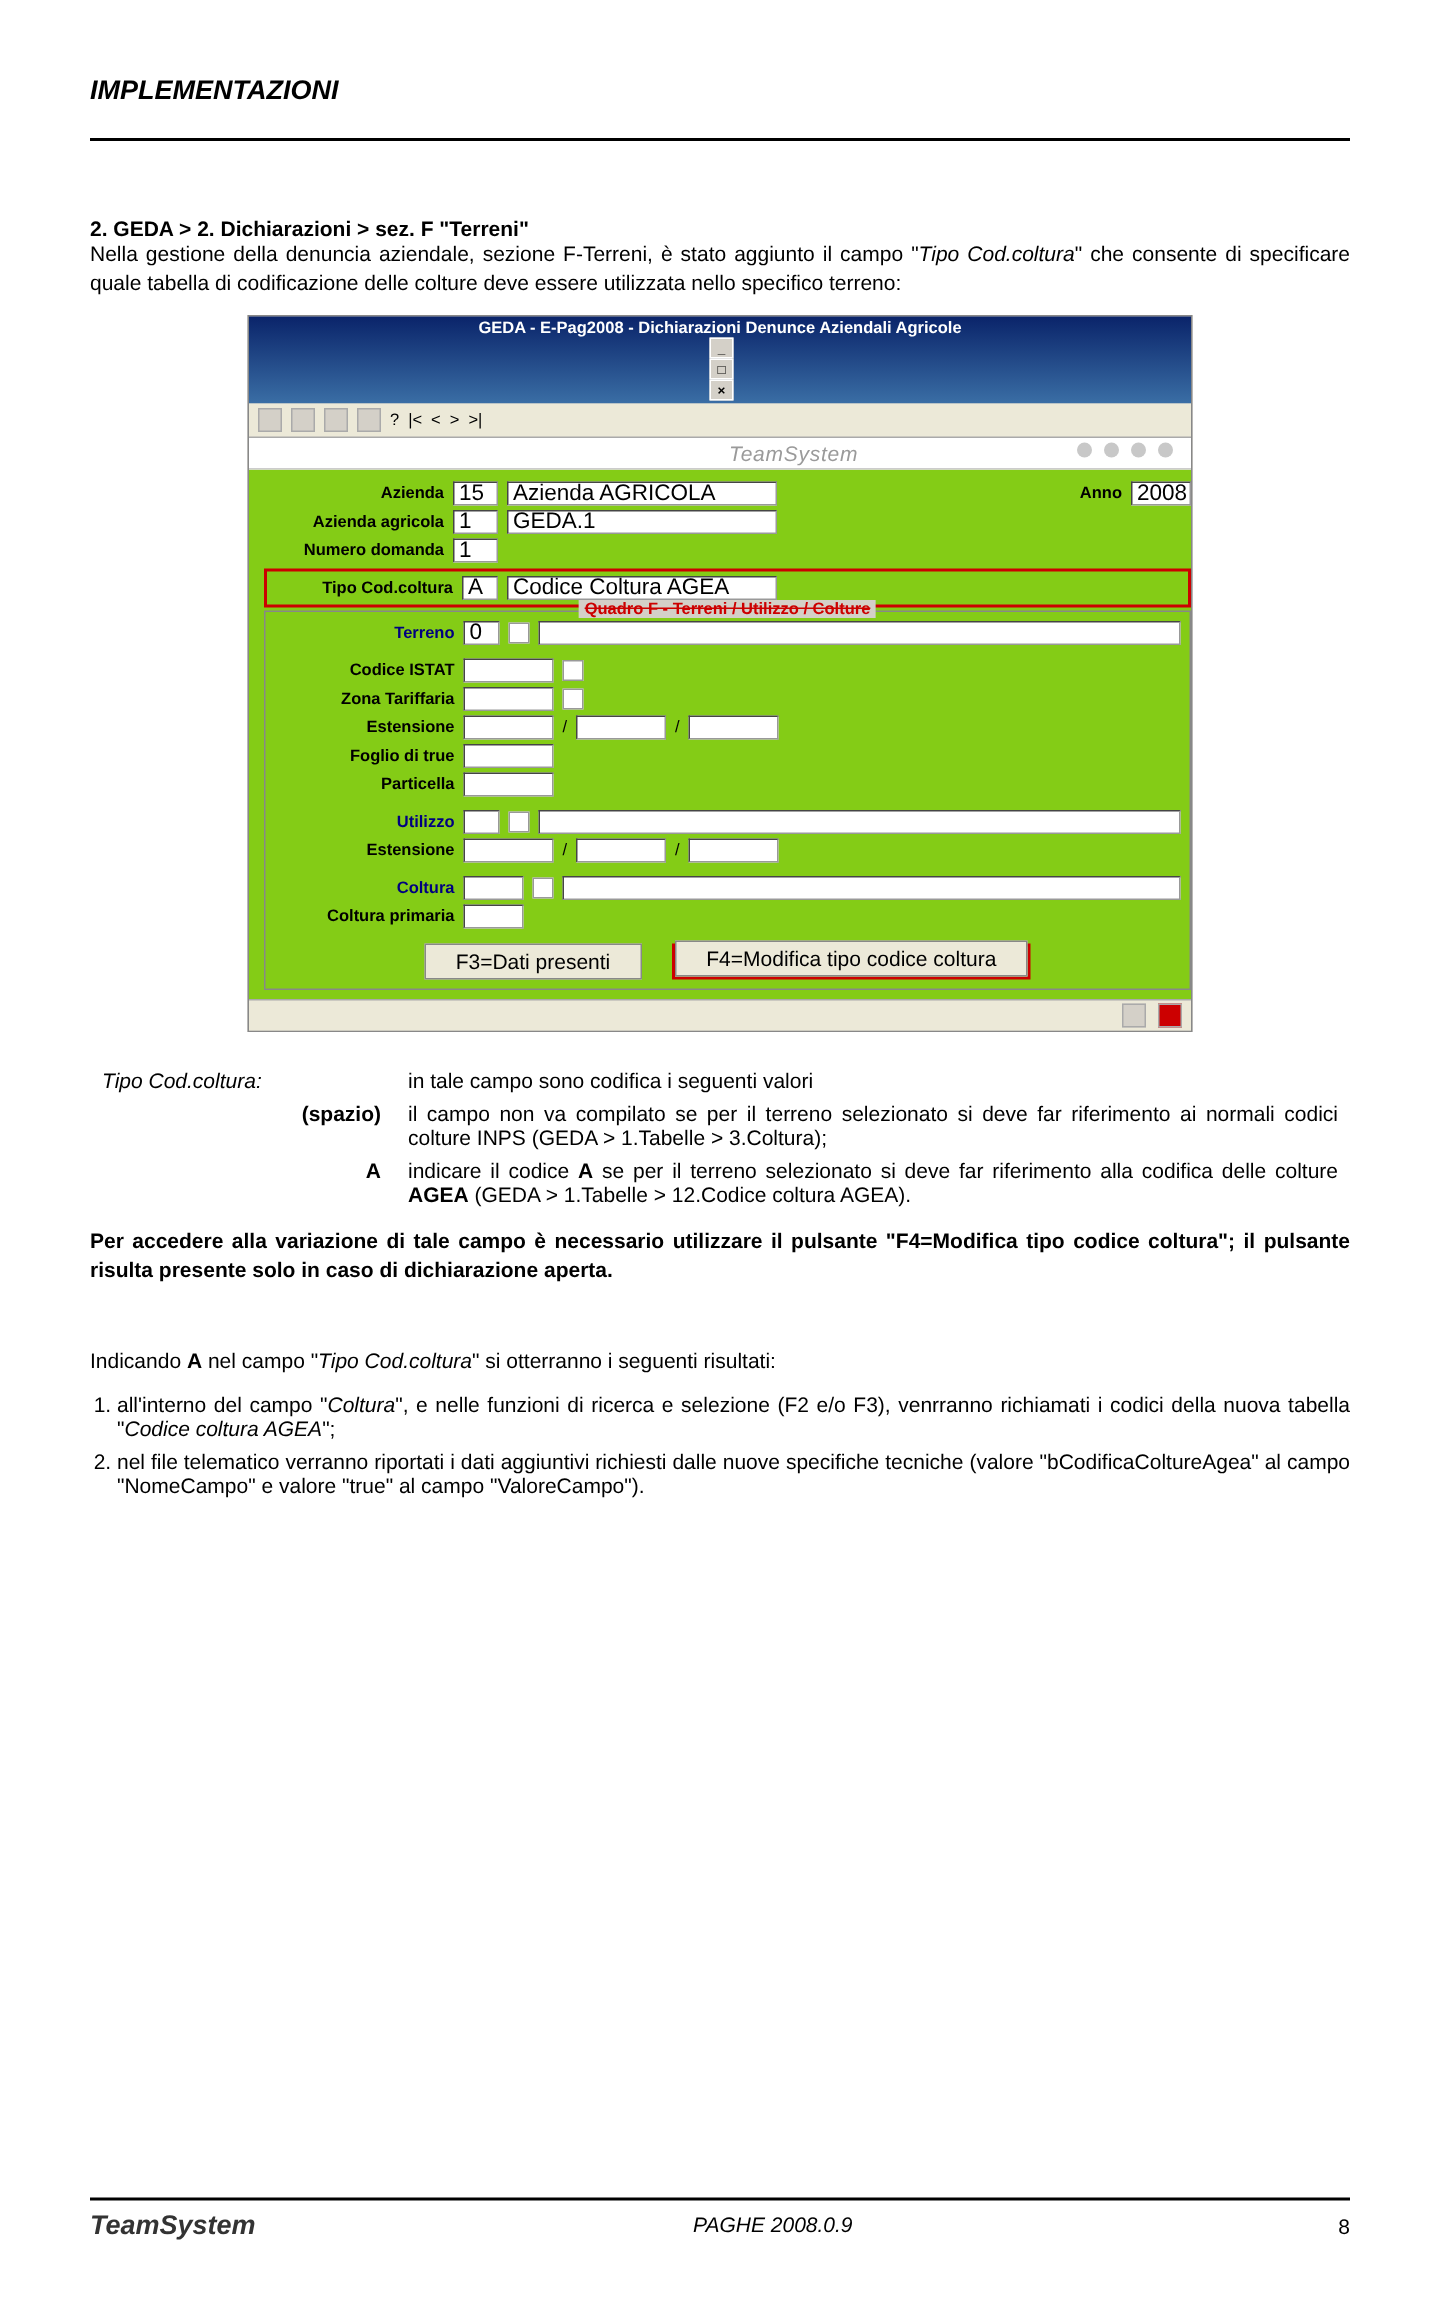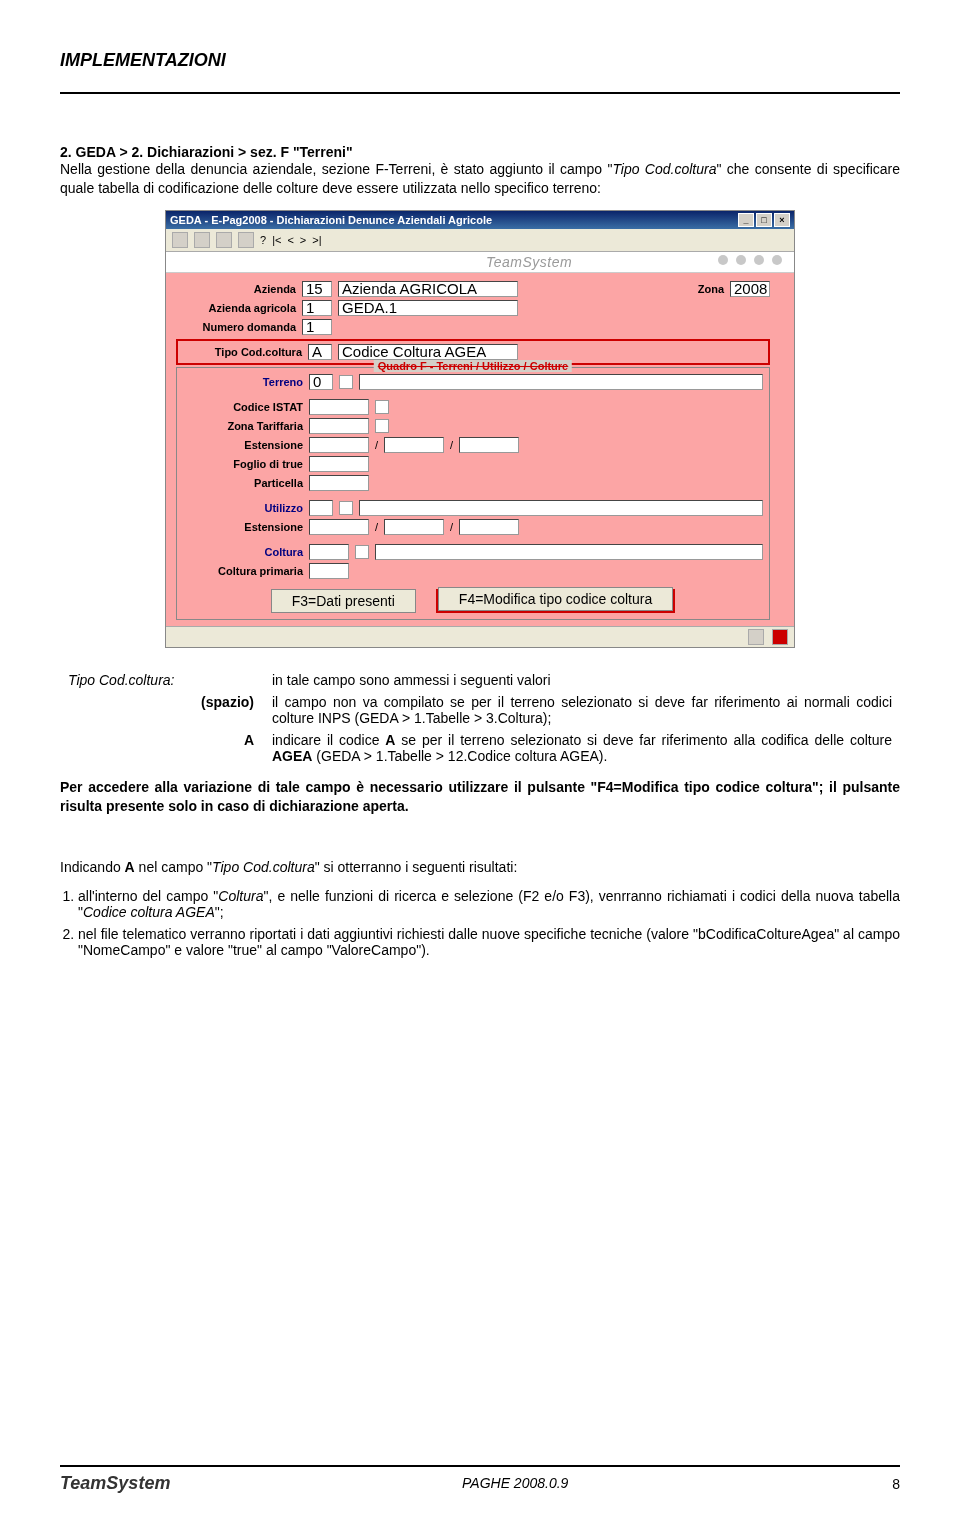--- a/index.html
+++ b/index.html
@@ -7,29 +7,29 @@
   .page { padding: 50px 60px 120px 60px; }
   .doc-header { font-weight: bold; font-style: italic; font-size: 18px; margin-bottom: 21px; }
   .doc-rule { border: none; border-top: 2px solid #000; margin-bottom: 50px; }
   .section-title { font-weight: bold; margin-bottom: 0; }
   .para { margin-bottom: 12px; text-align: justify; line-height: 1.35; }
   .italic { font-style: italic; }
   .bold { font-weight: bold; }
 
   
   .win { width: 630px; margin: 10px auto 20px auto; border: 1px solid #888; background: #d4d0c8; font-family: Tahoma, sans-serif; font-size: 11px; color: #000; }
-  .titlebar { display: flex; align-items: center; background: linear-gradient(#0a246a,#3a6ea5); color: #fff; padding: 2px 4px; font-weight: bold; }
+  .titlebar { display: flex; align-items: center; background: linear-gradient(#0a246a,#3a6ea5); color: #fff; padding: 2px 4px; font-weight: bold; flex-direction: column; }
   .titlebar .spacer { flex: 1; }
   .winbtn { width: 16px; height: 14px; background: #d4d0c8; border: 1px solid #fff; color: #000; font-size: 9px; text-align: center; line-height: 12px; margin-left: 2px; }
   .toolbar { background: #ece9d8; border-bottom: 1px solid #aaa; padding: 3px 6px; display: flex; align-items: center; gap: 6px; }
   .tbicon { width: 16px; height: 16px; background: #d4d0c8; border: 1px solid #aaa; display: inline-block; }
   .brandstrip { background: #fff; color: #9a9a9a; font-style: italic; padding: 2px 0 2px 320px; font-size: 14px; letter-spacing: 0.5px; border-bottom: 1px solid #ccc; position: relative; }
   .brandstrip .dots { position: absolute; right: 12px; top: 3px; display: flex; gap: 8px; }
   .dot { width: 10px; height: 10px; border-radius: 50%; background: #c8c8c8; }
-  .form { background: #fca5a5; padding: 8px 24px 6px 10px; }
+  .form { background: #84cc16; padding: 8px 0 6px 10px; }
   .row { display: flex; align-items: center; margin-bottom: 3px; gap: 6px; }
   .lbl { width: 120px; text-align: right; font-weight: bold; font-size: 11px; }
   .fld { background: #fff; border: 1px inset #999; height: 16px; padding: 0 3px; font-size: 15px; display: inline-flex; align-items: center; }
   .w30 { width: 30px; } .w40 { width: 40px; } .w180 { width: 180px; } .w24 { width: 24px; } .w60 { width: 60px; }
   .redbox { border: 2px solid #c00; padding: 3px 4px; margin: 4px 0; }
   .groupbox { border: 1px solid #888; margin-top: -2px; padding: 6px 6px 6px 6px; position: relative; }
   .grouplabel { position: absolute; top: -8px; left: 50%; transform: translateX(-50%); background: #d4d0c8; color: #c00; font-weight: bold; font-size: 11px; padding: 0 4px; text-decoration: line-through; }
   .sublbl { color: #000080; font-weight: bold; width: 120px; text-align: right; }
   .mag { width: 14px; height: 14px; border: 1px solid #999; background: #fff; display: inline-block; }
   .btnbar { display: flex; gap: 20px; justify-content: center; margin-top: 10px; }
@@ -89,21 +89,21 @@
           <span class="dot"></span>
           <span class="dot"></span>
         </span>
     </div>
     <div class="form">
       <div class="row">
         <span class="lbl">Azienda</span>
         <span class="fld w30">15</span>
         <span class="fld w180">Azienda AGRICOLA</span>
         <span style="flex:1"></span>
-        <span class="lbl" style="width:auto">Zona</span>
+        <span class="lbl" style="width:auto">Anno</span>
         <span class="fld w40">2008</span>
       </div>
       <div class="row">
         <span class="lbl">Azienda agricola</span>
         <span class="fld w30">1</span>
         <span class="fld w180">GEDA.1</span>
       </div>
       <div class="row">
         <span class="lbl">Numero domanda</span>
         <span class="fld w30">1</span>
@@ -191,21 +191,21 @@
       <span class="tbicon"></span>
       <span class="tbicon" style="background:#c00"></span>
     </div>
   </div>
 
   <table class="def">
     <tbody>
         <tr>
       <td class="k1">Tipo Cod.coltura:</td>
       <td class="k2"></td>
-      <td>in tale campo sono ammessi i seguenti valori</td>
+      <td>in tale campo sono codifica i seguenti valori</td>
     </tr>
     <tr>
       <td></td>
       <td class="k2">(spazio)</td>
       <td>il campo non va compilato se per il terreno selezionato si deve far riferimento ai normali codici colture INPS (GEDA &gt; 1.Tabelle &gt; 3.Coltura);</td>
     </tr>
     <tr>
       <td></td>
       <td class="k2">A</td>
       <td>

